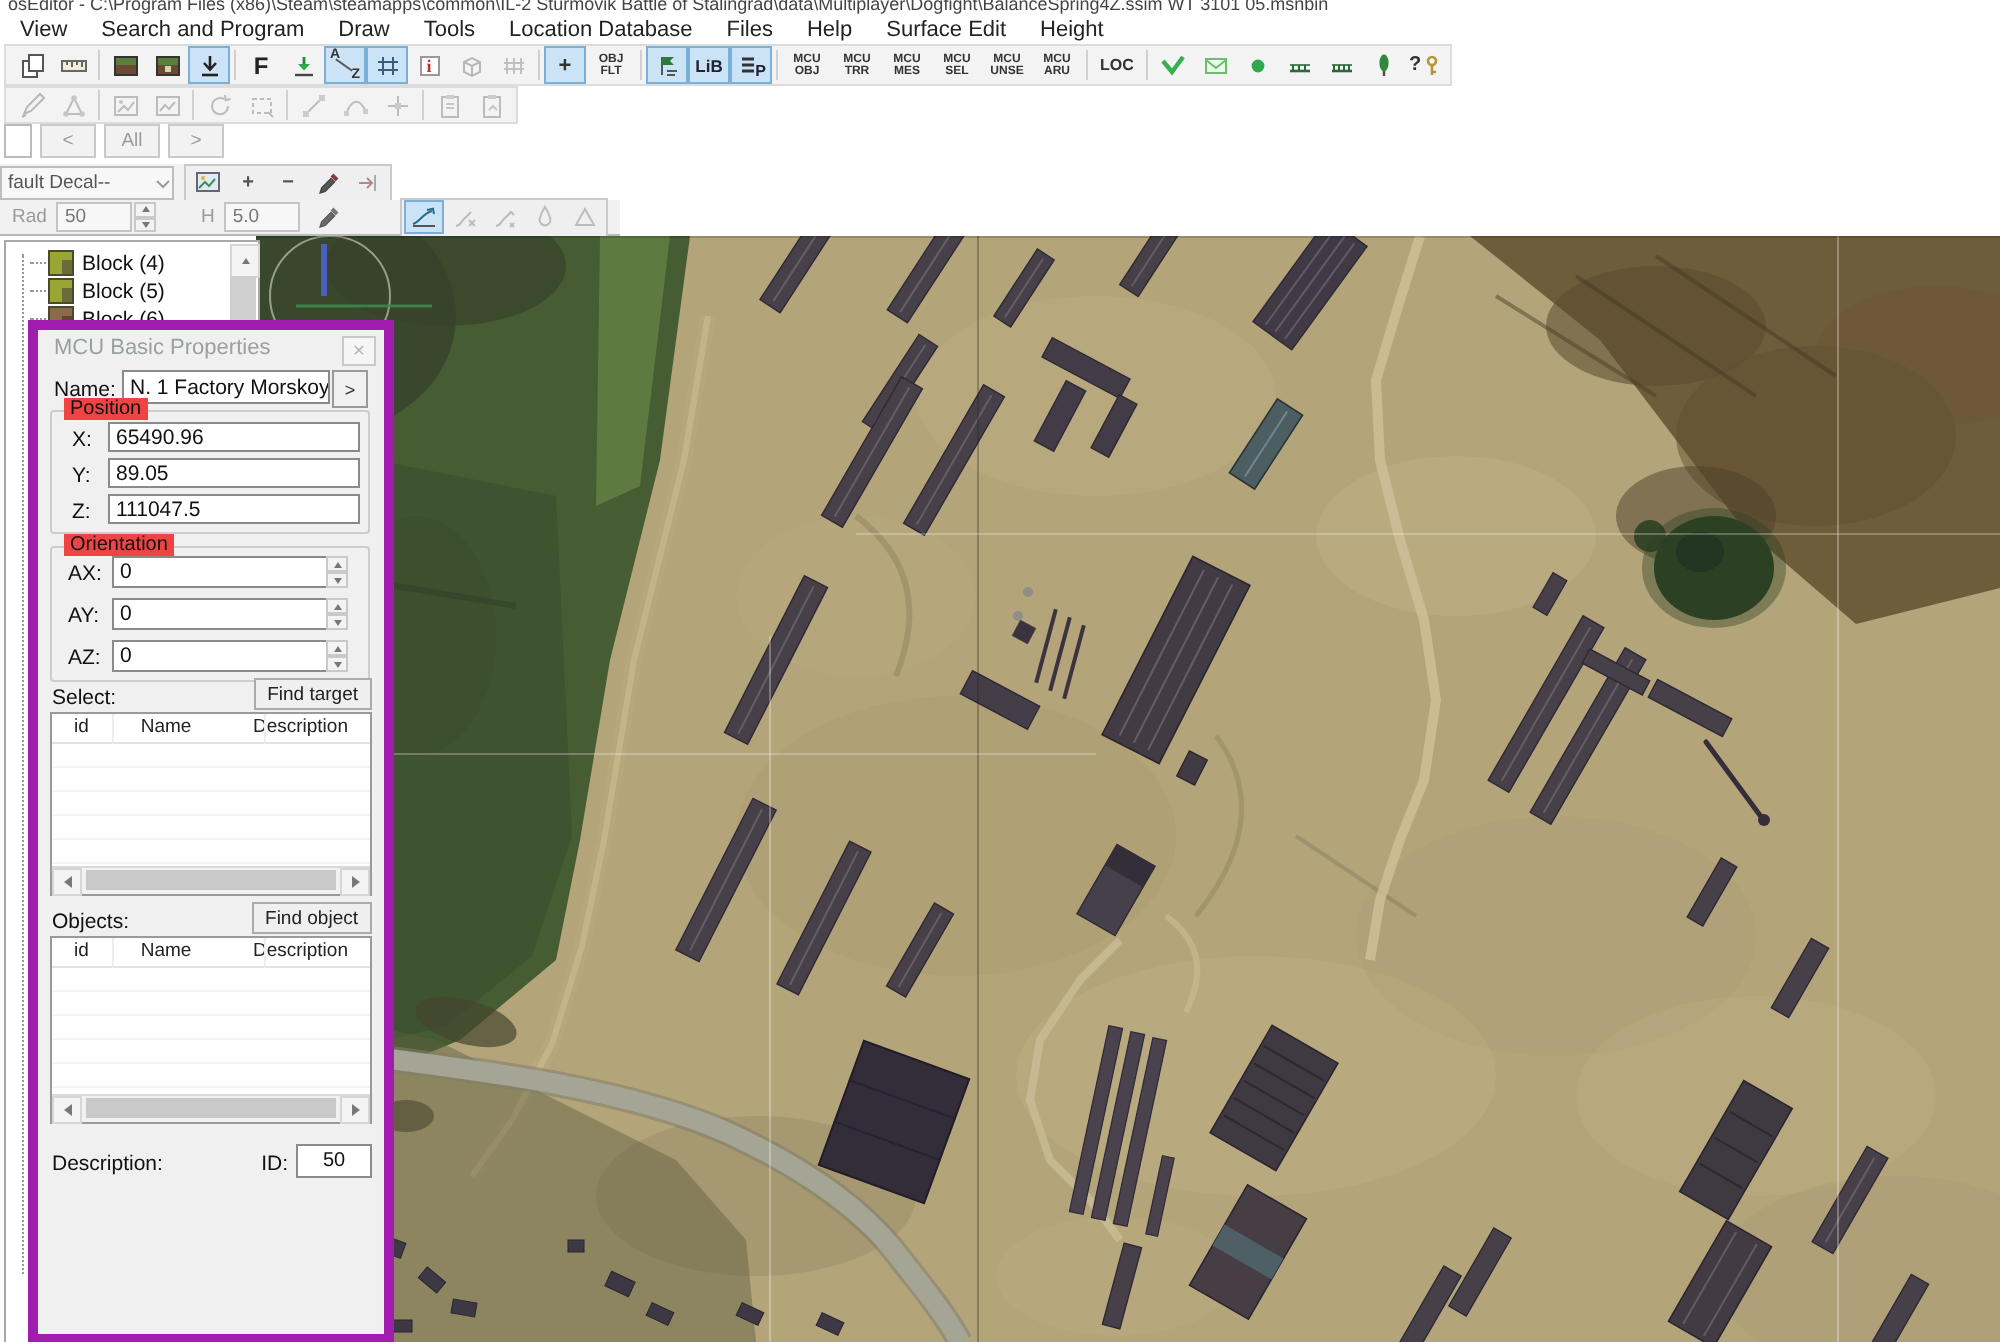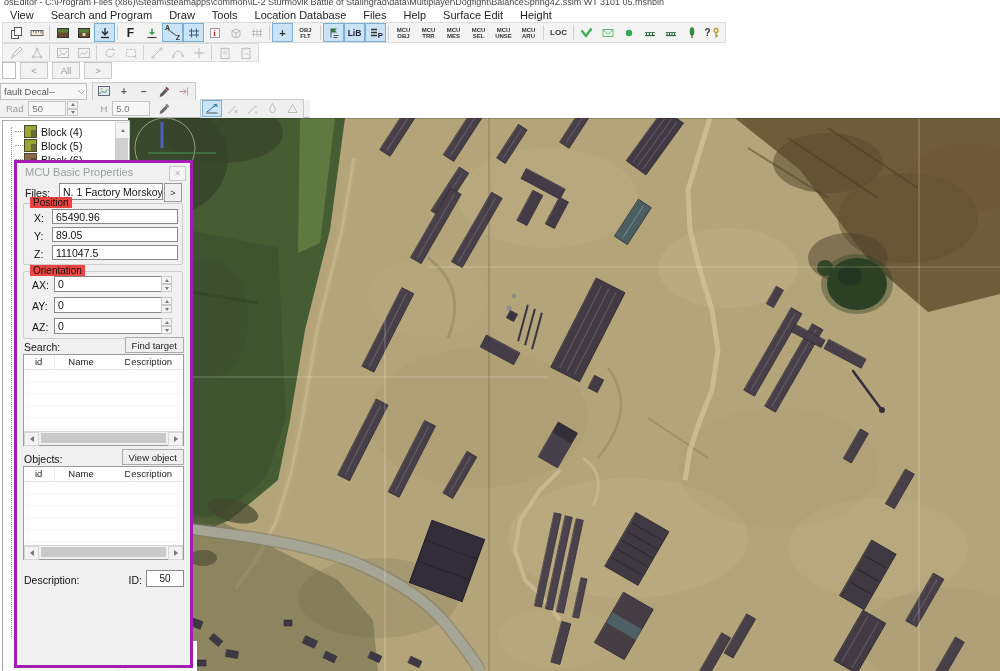--- a/index.html
+++ b/index.html
@@ -59,21 +59,21 @@
   .tdash{width:8px;height:1px;border-top:1px dotted #999;margin-right:1px}
   .bicon{width:11px;height:11px;margin-right:4px;border:1px solid #4a4a2e;position:relative;background:#9aa536}
   .bicon::after{content:"";position:absolute;right:0;bottom:0;width:5px;height:7px;background:#6b6b3a}
   .bicon.red{background:#8a6a4a}.bicon.red::after{background:#5e4632}
   .vsb{position:absolute;right:1px;top:1px;width:13px;bottom:1px;background:#f2f2f2}
   .sbtn{width:13px;height:15px;background:#f3f3f3;border:1px solid #d6d6d6;display:flex;align-items:center;justify-content:center}
   .sthumb{position:absolute;left:0;top:16px;width:13px;height:22px;background:#cfcfcf}
   
   #corner{left:127px;top:641px;width:70px;height:30px;background:#fff;z-index:2}
   
-  #mcupanel{left:14px;top:160px;width:173px;height:502px;background:#f0f0f0;border:3px solid #a21caf;z-index:3;font-size:10.5px}
+  #mcupanel{left:14px;top:160px;width:173px;height:502px;background:#f0f0f0;border:5px solid #a21caf;z-index:3;font-size:10.5px}
   #mcupanel .ptitle{position:absolute;left:8px;top:3px;color:#9aa0a2;font-size:11px}
   .closebtn{position:absolute;right:4px;top:3px;width:15px;height:13px;border:1px solid #c9c9c9;background:#f5f5f5;
             color:#b5b5b5;font-size:8px;display:flex;align-items:center;justify-content:center}
   .plabel{position:absolute;color:#111}
   .pinp{position:absolute;background:#fff;border:1px solid #8a8a8a;font-size:10.5px;color:#111;
         display:flex;align-items:center;padding:0 3px;overflow:hidden;white-space:nowrap}
   .morebtn{position:absolute;width:16px;height:17px;border:1px solid #9a9a9a;background:#f0f0f0;
            font-size:9px;color:#333;display:flex;align-items:center;justify-content:center}
   .grp{position:absolute;border:1px solid #cdcdcd;border-radius:2px}
   .legend{position:absolute;top:-7px;left:6px;background:#ef4444;padding:0 3px;font-size:10px;color:#111}
@@ -797,21 +797,21 @@
       </div>
     <div class="sthumb"></div>
   </div>
 </div>
 <div id="corner" class="abs"></div>
 
 <div id="mcupanel" class="abs">
   <div class="ptitle">MCU Basic Properties</div>
   <div class="closebtn">✕</div>
 
-  <div class="plabel" style="left:8px;top:24px">Files:</div>
+  <div class="plabel" style="left:8px;top:24px">Name:</div>
   <div class="pinp" style="left:42px;top:20px;width:96px;height:15px">N. 1 Factory Morskoy</div>
   <div class="morebtn" style="left:147px;top:20px">&gt;</div>
 
   <div class="grp" style="left:6px;top:40px;width:158px;height:60px">
     <div class="legend">Position</div>
     <div class="plabel" style="left:10px;top:8px">X:</div>
     <div class="pinp" style="left:28px;top:5px;width:118px;height:13px">65490.96</div>
     <div class="plabel" style="left:10px;top:26px">Y:</div>
     <div class="pinp" style="left:28px;top:23px;width:118px;height:13px">89.05</div>
     <div class="plabel" style="left:10px;top:44px">Z:</div>
@@ -845,21 +845,21 @@
     <div class="spincol abs" style="left:136px;top:46px;height:16px">
         <div class="spinbtn">
           <div class="tri-up"></div>
         </div>
         <div class="spinbtn">
           <div class="tri-dn"></div>
         </div>
       </div>
   </div>
 
-  <div class="plabel" style="left:7px;top:178px">Search:</div>
+  <div class="plabel" style="left:7px;top:178px">Select:</div>
   <div class="findbtn" style="right:6px;top:174px">Find target</div>
   <div class="tbl" style="left:6px;top:191px;width:159px;height:90px">
     <div class="thead">
       <div class="th" style="width:24px">id</div>
       <div class="th" style="width:72px">Name</div>
       <div class="th">Description</div>
     </div>
     <div class="colline" style="left:30px"></div>
     <div class="colline" style="left:106px"></div>
     <div class="tbody"></div>
@@ -868,21 +868,21 @@
           <div class="tri-l"></div>
         </div>
         <div class="hthumb"></div>
         <div class="hbtn">
           <div class="tri-r"></div>
         </div>
     </div>
   </div>
 
   <div class="plabel" style="left:7px;top:290px">Objects:</div>
-  <div class="findbtn" style="right:6px;top:286px">View object</div>
+  <div class="findbtn" style="right:6px;top:286px">Find object</div>
   <div class="tbl" style="left:6px;top:303px;width:159px;height:92px">
     <div class="thead">
       <div class="th" style="width:24px">id</div>
       <div class="th" style="width:72px">Name</div>
       <div class="th">Description</div>
     </div>
     <div class="colline" style="left:30px"></div>
     <div class="colline" style="left:106px"></div>
     <div class="tbody"></div>
     <div class="hsb">

